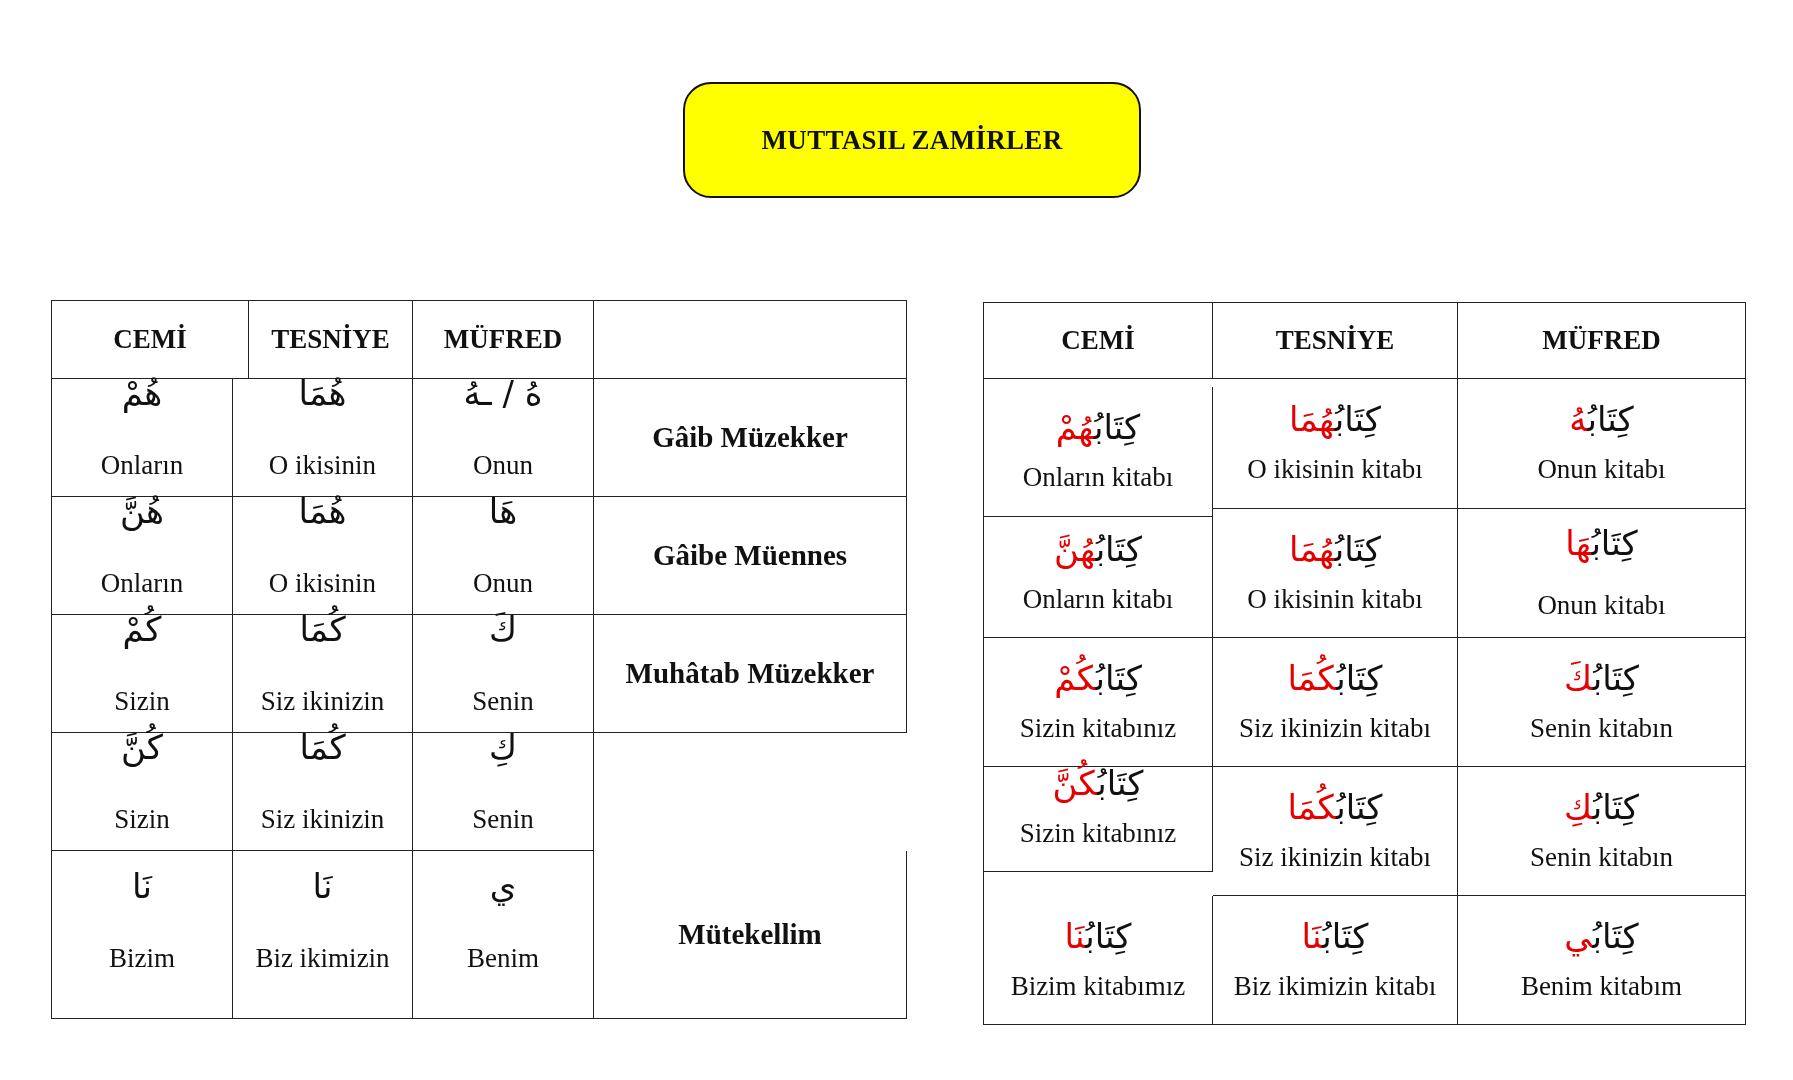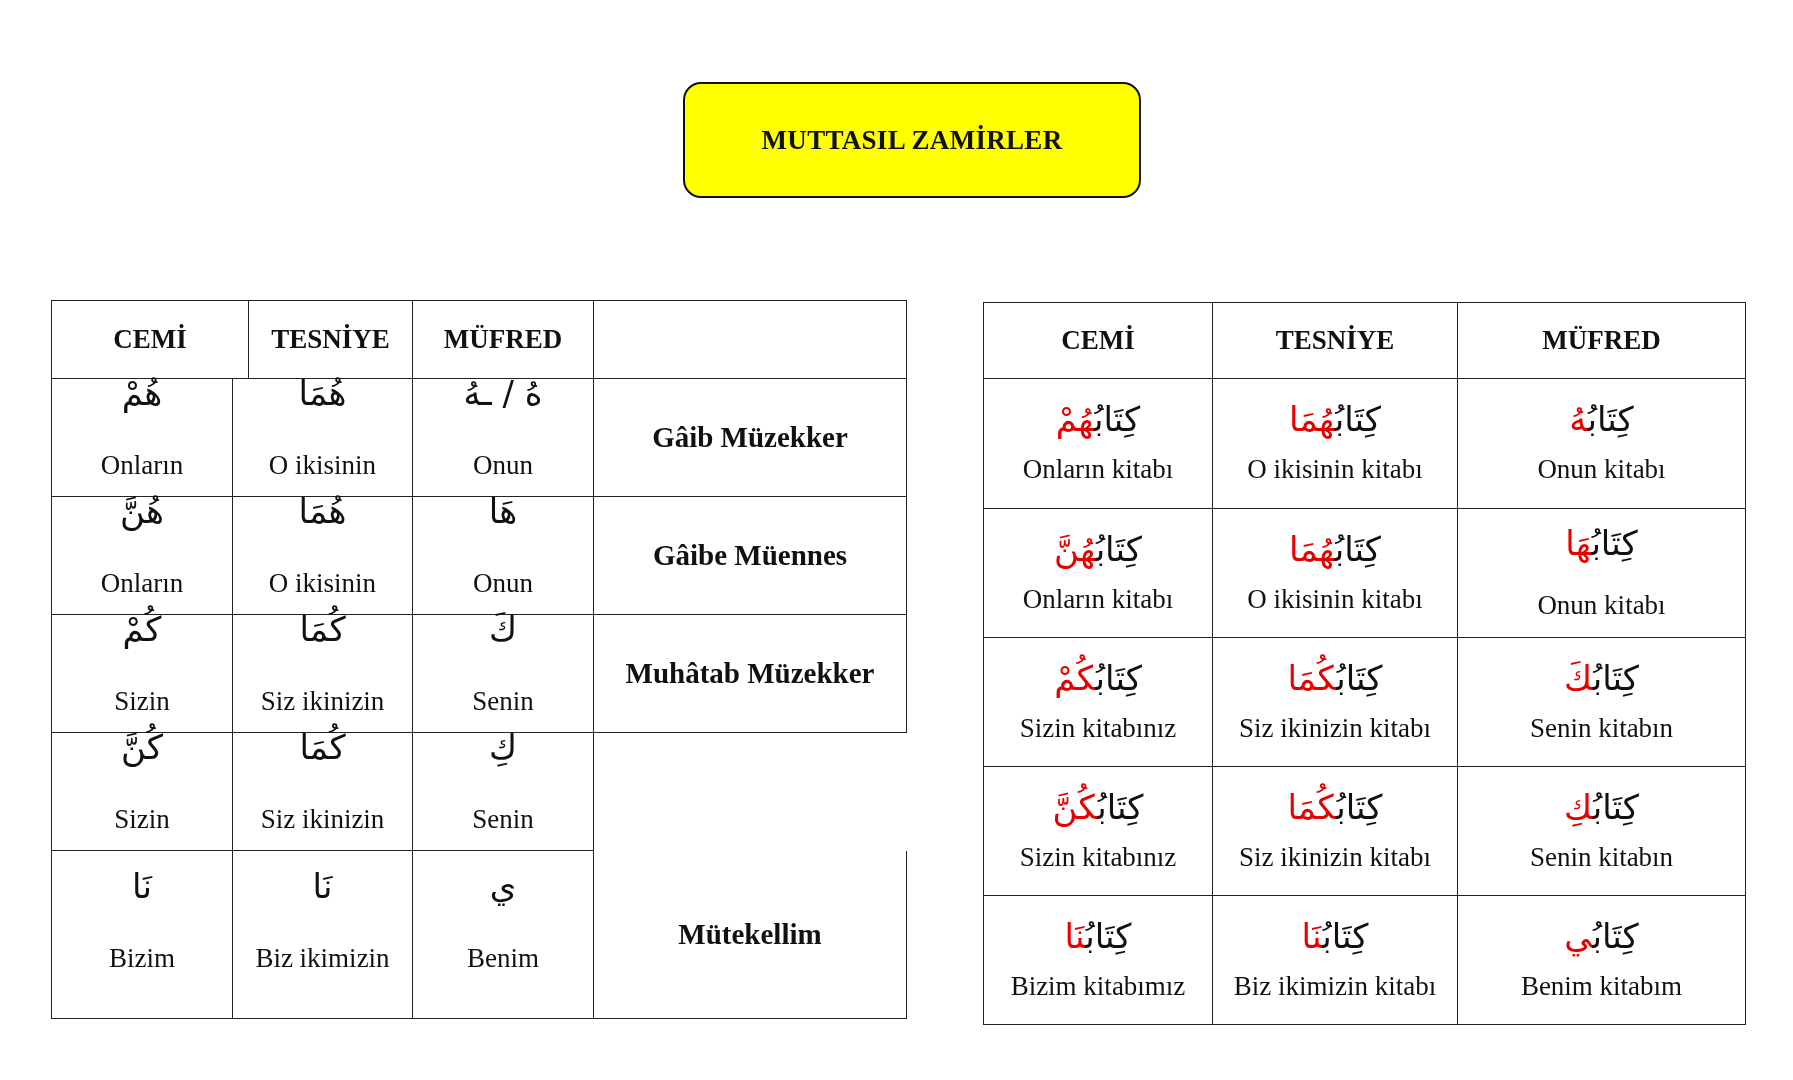--- a/index.html
+++ b/index.html
@@ -1,20 +1,20 @@
 <!DOCTYPE html>
 <html><head>
 <meta charset="utf-8">
 <style>
   html, body { margin:0; padding:0; background:#ffffff; }
   body { width:1793px; height:1080px; position:relative; overflow:hidden;
          font-family:"Liberation Serif", "DejaVu Serif", serif; color:#111; }
 
   .title-box { position:absolute; left:683px; top:82px; width:458px; height:116px;
-               background:#ffff00; border:2px solid #111; border-radius:18px;
+               background:#ffff00; border:2px solid #111; border-radius:28px;
                display:flex; align-items:center; justify-content:center; box-sizing:border-box; }
   .title-box span { font-weight:bold; font-size:27px; letter-spacing:0.3px; }
 
   
   .tbl { position:absolute; box-sizing:border-box; }
   .cell { position:absolute; box-sizing:border-box; border-right:1.5px solid #222; border-bottom:1.5px solid #222;
           display:flex; flex-direction:column; align-items:center; justify-content:center; text-align:center; }
   .hdr { font-weight:bold; font-size:27px; }
   .ar { font-family:"DejaVu Sans", sans-serif; font-size:34px; line-height:1; direction:rtl; }
   .tr { font-size:27px; }
@@ -134,21 +134,21 @@
   <div class="cell hdr" style="left:0;top:0;width:229px;height:76px;">
       <span>CEMİ</span>
     </div>
   <div class="cell hdr" style="left:229px;top:0;width:245px;height:76px;">
       <span>TESNİYE</span>
     </div>
   <div class="cell hdr" style="left:474px;top:0;width:288px;height:76px;">
       <span>MÜFRED</span>
     </div>
 
-  <div class="cell rcell" style="left:0;top:76px;width:229px;height:130px;">
+  <div class="cell rcell" style="left:0;top:84px;width:229px;height:130px;">
       <span class="ar"><span>كِتَابُ</span><span class="red">هُمْ</span></span>
       <span class="tr">Onların kitabı</span>
     </div>
   <div class="cell rcell" style="left:229px;top:76px;width:245px;height:130px;">
       <span class="ar"><span>كِتَابُ</span><span class="red">هُمَا</span></span>
       <span class="tr">O ikisinin kitabı</span>
     </div>
   <div class="cell rcell" style="left:474px;top:76px;width:288px;height:130px;">
       <span class="ar"><span>كِتَابُ</span><span class="red">هُ</span></span>
       <span class="tr">Onun kitabı</span>
@@ -173,21 +173,21 @@
     </div>
   <div class="cell rcell" style="left:229px;top:335px;width:245px;height:129px;">
       <span class="ar"><span>كِتَابُ</span><span class="red">كُمَا</span></span>
       <span class="tr">Siz ikinizin kitabı</span>
     </div>
   <div class="cell rcell" style="left:474px;top:335px;width:288px;height:129px;">
       <span class="ar"><span>كِتَابُ</span><span class="red">كَ</span></span>
       <span class="tr">Senin kitabın</span>
     </div>
 
-  <div class="cell rcell" style="left:0;top:464px;width:229px;height:129px;">
+  <div class="cell rcell" style="left:0;top:440px;width:229px;height:129px;">
       <span class="ar"><span>كِتَابُ</span><span class="red">كُنَّ</span></span>
       <span class="tr">Sizin kitabınız</span>
     </div>
   <div class="cell rcell" style="left:229px;top:464px;width:245px;height:129px;">
       <span class="ar"><span>كِتَابُ</span><span class="red">كُمَا</span></span>
       <span class="tr">Siz ikinizin kitabı</span>
     </div>
   <div class="cell rcell" style="left:474px;top:464px;width:288px;height:129px;">
       <span class="ar"><span>كِتَابُ</span><span class="red">كِ</span></span>
       <span class="tr">Senin kitabın</span>

